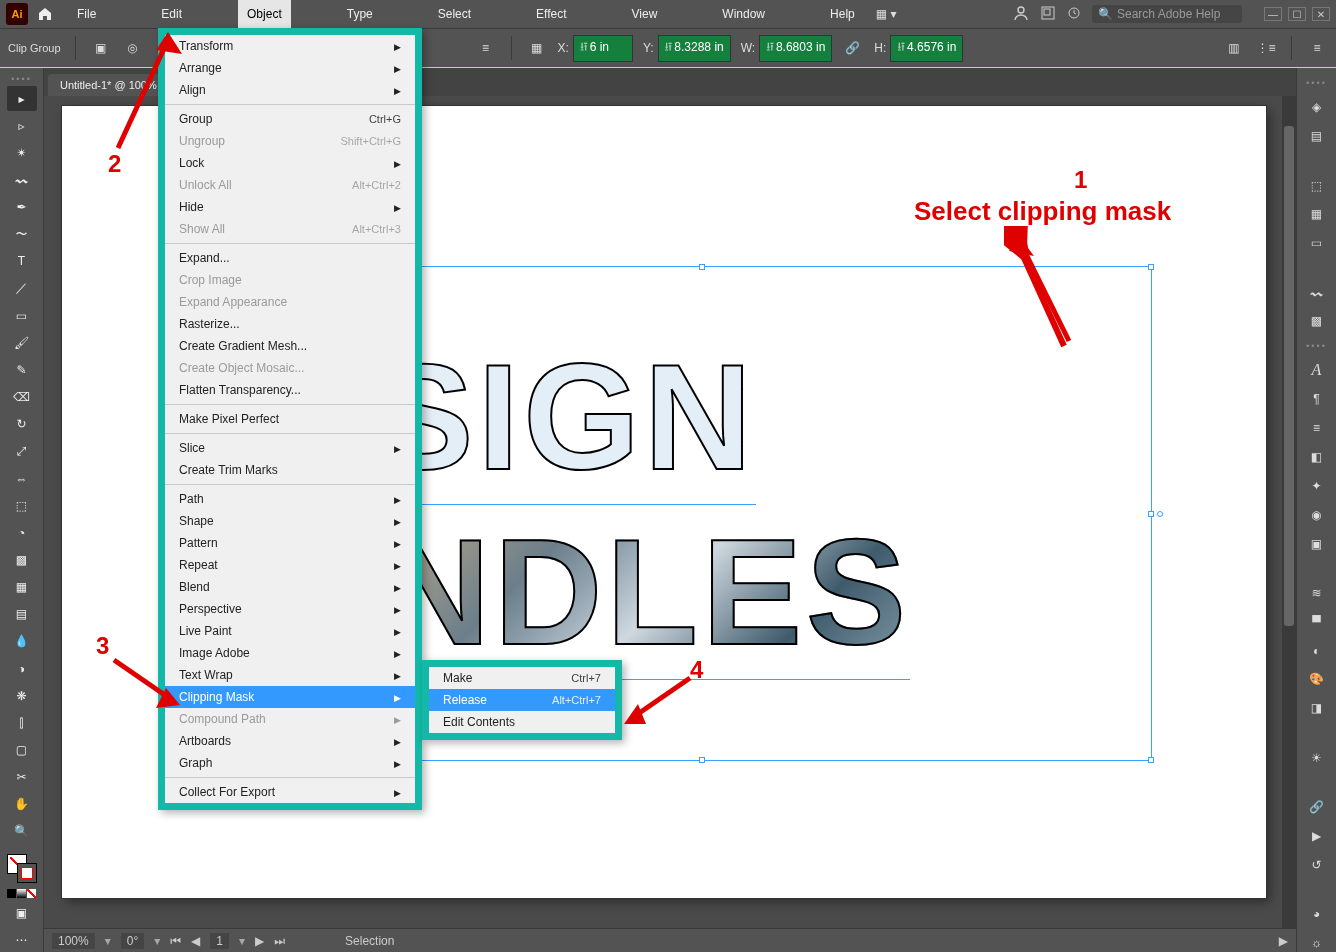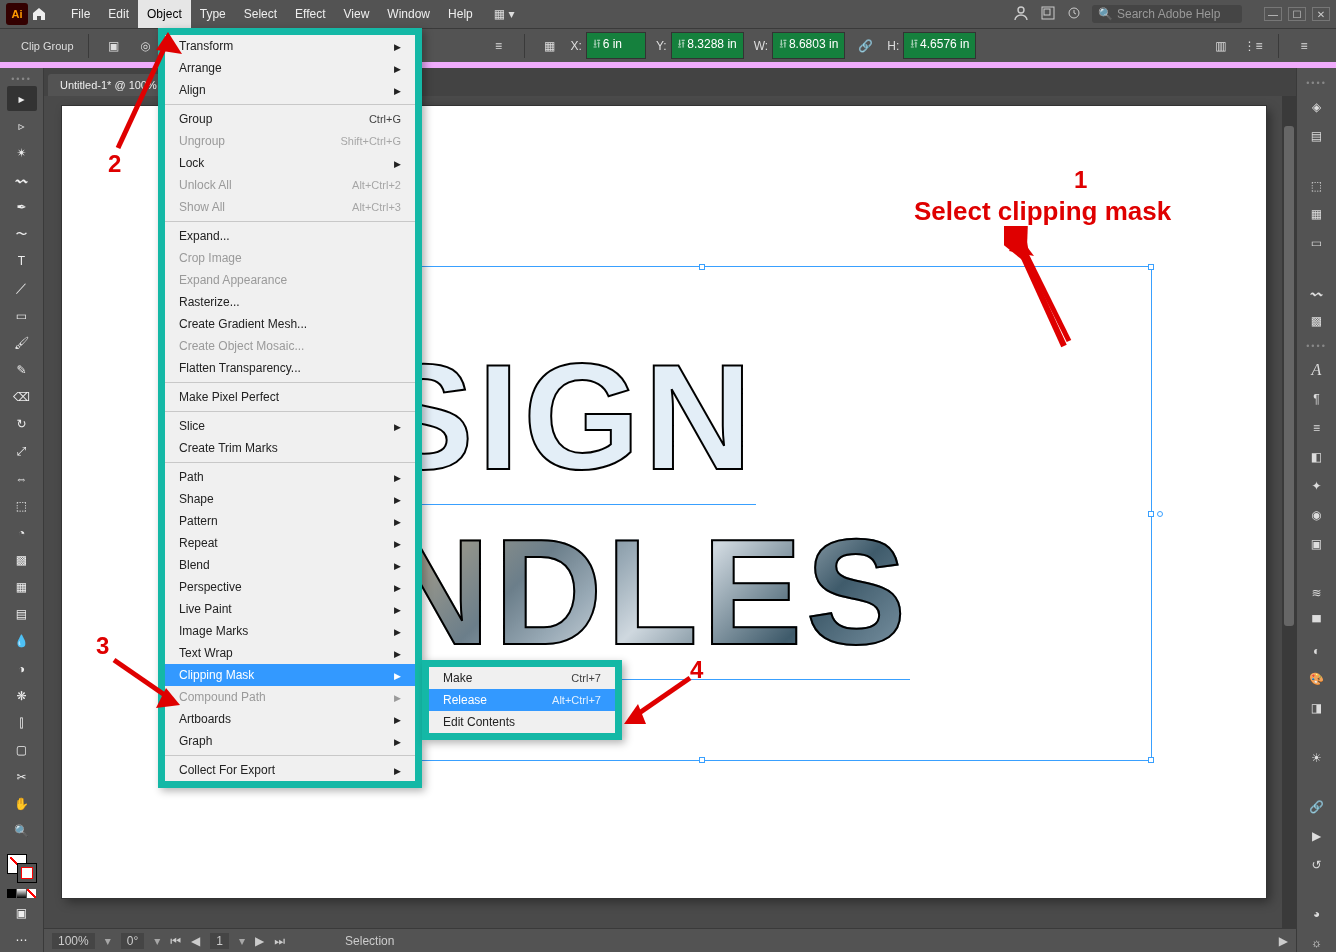--- a/index.html
+++ b/index.html
@@ -1,32 +1,32 @@
 <!DOCTYPE html>
 <html><head>
 <meta charset="utf-8">
 <style>
 * { margin: 0; padding: 0; box-sizing: border-box; font-family: "Segoe UI", Tahoma, sans-serif; font-size: 12px; }
 html, body { width: 1336px; height: 952px; background: #2a2a2a; overflow: hidden; color: #ddd; }
 .app { display: flex; flex-direction: column; width: 100%; height: 100%; background: #535353; }
 
 
 .menubar { height: 28px; background: #535353; display: flex; align-items: center; padding: 0 6px; }
-.menubar .logo { width: 22px; height: 22px; background: #330000; border-radius: 3px; display:flex; align-items:center; justify-content:center; color:#ff9a00; font-weight:bold; font-size:11px;}
+.menubar .logo { width: 22px; height: 22px; background: #330000; border-radius: 3px; display:flex; align-items:center; justify-content:center; color:#ff9a00; font-weight:bold; margin-right:6px; font-size:11px;}
 .menubar .home { width: 22px; height: 22px; display:flex; align-items:center; justify-content:center; color:#eee; margin-right:12px; cursor:pointer;}
 .menubar .menu-item { padding: 0 9px; height: 28px; line-height: 28px; color: #eee; cursor: pointer; }
 .menubar .menu-item.active { background: #e6e6e6; color: #000; }
 .menubar .spacer { flex: 1; }
 .menubar .righticons { display:flex; align-items:center; gap:10px; color:#ccc;}
 .menubar .search { background:#454545; border-radius:3px; padding:2px 6px; display:flex; align-items:center; width:150px; color:#999;}
 .menubar .winbtns { display:flex; gap:6px; margin-left:12px;}
 .menubar .winbtn { width:18px; height:14px; border:1px solid #777; display:flex; align-items:center; justify-content:center; font-size:10px; color:#ccc;}
 
 
-.optionsbar { height: 40px; background: #535353; border-top:1px solid #3a3a3a; border-bottom:6px solid #f0abfc; display:flex; align-items:center; padding:0 21px; gap:10px; color:#ddd;}
+.optionsbar { height: 40px; background: #535353; border-top:1px solid #3a3a3a; border-bottom:1px solid #f0abfc; display:flex; align-items:center; padding:0 8px; gap:10px; color:#ddd;}
 .optionsbar .label { font-size:11px; color:#ddd;}
 .optionsbar .sep { width:1px; height:24px; background:#3a3a3a; margin:0 4px;}
 .optionsbar .iconbtn { width:22px; height:22px; display:flex; align-items:center; justify-content:center; color:#ddd; cursor:pointer;}
 .optionsbar .field { display:flex; align-items:center; gap:4px; font-size:11px;}
 .optionsbar .field .val { background:#15803d; padding:2px 6px; min-width:60px; color:#fff; border:1px solid #333;}
 .optionsbar .linkicon { width:22px; height:22px; display:flex; align-items:center; justify-content:center;}
 
 
 .workrow { flex:1; display:flex; min-height:0; }
 
@@ -89,21 +89,21 @@
 
 <div class="app">
 
   <div class="menubar">
     <div class="logo">Ai</div>
     <div class="home">
       <svg width="16" height="16" viewBox="0 0 16 16" fill="currentColor">
           <path d="M8 2 L14 7 V14 H10 V10 H6 V14 H2 V7 Z"></path>
         </svg>
     </div>
-    <div id="menu-items" style="display: flex;">
+    <div id="menu-items" style="display: flex; gap: 47px;">
         <div class="menu-item">File</div>
         <div class="menu-item">Edit</div>
         <div class="menu-item active">Object</div>
         <div class="menu-item">Type</div>
         <div class="menu-item">Select</div>
         <div class="menu-item">Effect</div>
         <div class="menu-item">View</div>
         <div class="menu-item">Window</div>
         <div class="menu-item">Help</div>
       </div>
@@ -343,20 +343,24 @@
       <span class="shortcut">Shift+Ctrl+G</span>
     </div>
     <div class="row">
       <span>Lock</span>
       <span class="sub"></span>
     </div>
     <div class="row disabled">
       <span>Unlock All</span>
       <span class="shortcut">Alt+Ctrl+2</span>
     </div>
+    <div class="row">
+      <span>Hide</span>
+      <span class="sub"></span>
+    </div>
     <div class="row disabled">
       <span>Show All</span>
       <span class="shortcut">Alt+Ctrl+3</span>
     </div>
     <hr>
     <div class="row">
       <span>Expand...</span>
       <span></span>
     </div>
     <div class="row disabled">
@@ -420,21 +424,21 @@
     </div>
     <div class="row">
       <span>Perspective</span>
       <span class="sub"></span>
     </div>
     <div class="row">
       <span>Live Paint</span>
       <span class="sub"></span>
     </div>
     <div class="row">
-      <span>Image Marks</span>
+      <span>Image Adobe</span>
       <span class="sub"></span>
     </div>
     <div class="row">
       <span>Text Wrap</span>
       <span class="sub"></span>
     </div>
     <div class="row highlight">
       <span>Clipping Mask</span>
       <span class="sub"></span>
     </div>

